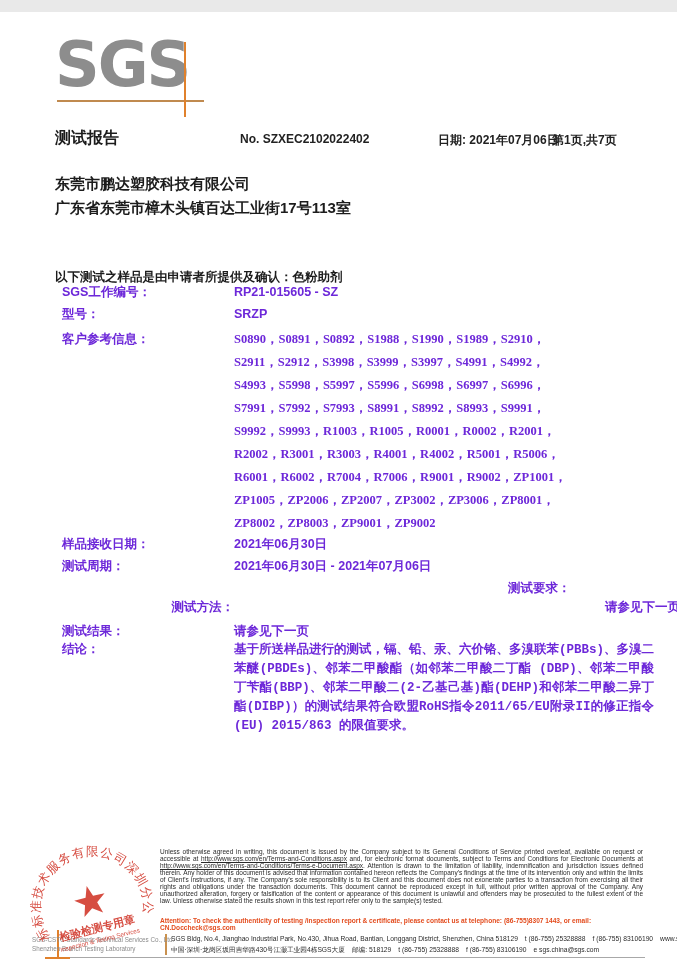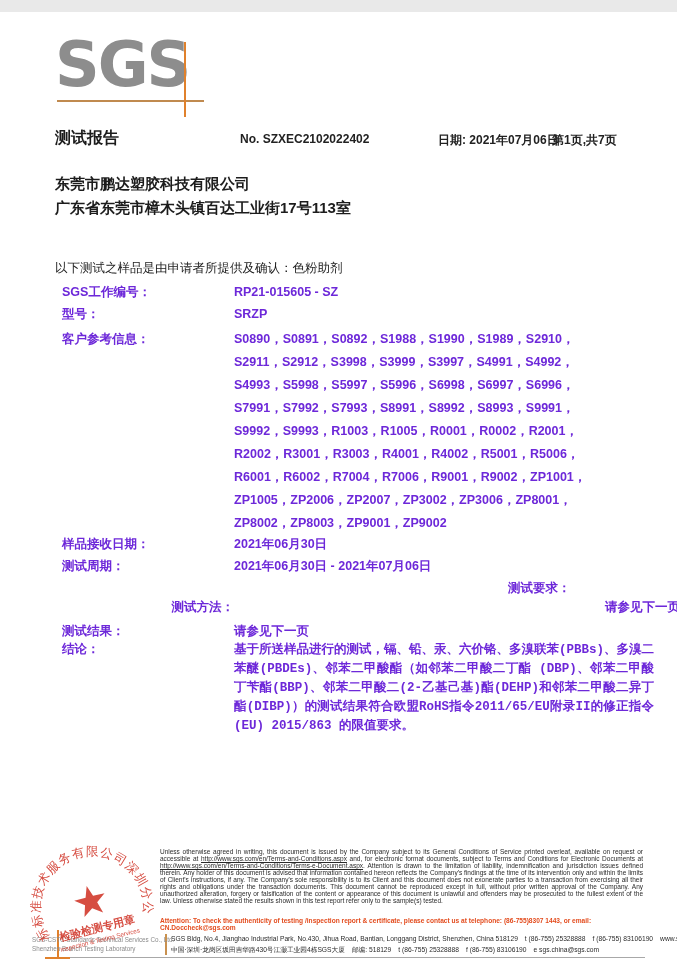--- a/index.html
+++ b/index.html
@@ -19,29 +19,29 @@
   .crop-v1{position:absolute;left:184px;top:30px;width:2px;height:75px;background:#e0812c;}
   
   .hdr{position:absolute;top:118px;left:0;width:677px;height:22px;font-size:12px;font-weight:700;}
   .hdr .title{position:absolute;left:55px;top:-2px;font-size:16px;font-weight:700;color:#1c1c1c;text-align:center;}
   .hdr .no{position:absolute;left:240px;top:2px;}
   .hdr .date{position:absolute;left:438px;top:2px;}
   .hdr .pg{position:absolute;left:552px;top:2px;}
   
   .applicant{position:absolute;left:55px;top:160px;font-size:15px;font-weight:700;line-height:24px;color:#1c1c1c;}
   
-  .statement{position:absolute;left:55px;top:248px;font-size:12.5px;font-weight:400;color:#1c1c1c;}
+  .statement{position:absolute;left:55px;top:257px;font-size:12.5px;font-weight:700;color:#1c1c1c;}
   
   .grp{position:absolute;left:62px;right:37px;font-size:12.5px;font-weight:600;color:#6d28d9;}
   .frow{display:flex;margin-bottom:3px;line-height:19px;}
   .frow-tight{margin-bottom:0;justify-content:flex-end;}
   .frow-loose{margin-bottom:5px;text-align:right;}
   .flabel{width:172px;flex:none;}
   .fvalue{flex:1;}
-  .ref-line{line-height:23px;}
+  .ref-line{line-height:23px;font-family:Liberation Serif, serif;}
   #group1{top:271px;}
   #group-ref{top:316px;}
   #group2{top:523px;}
   #group-conclusion{top:629px;font-family:Liberation Mono, monospace;}
   #group-conclusion .fvalue{line-height:19px;max-width:420px;text-align:justify;}
   
   .disclaimer{
     position:absolute;left:160px;top:836px;width:483px;
     font-size:6.5px;line-height:7px;text-align:justify;color:#2a2a2a;font-weight:500;
   }

